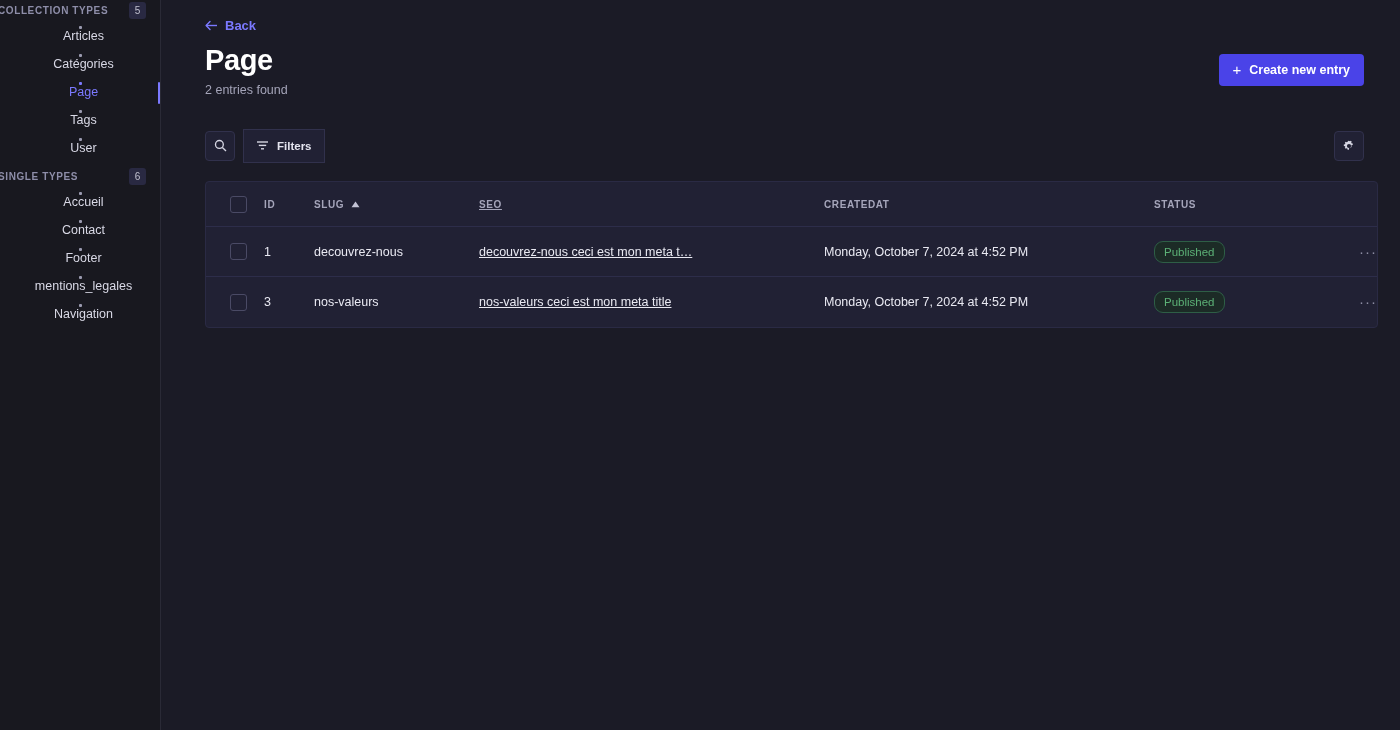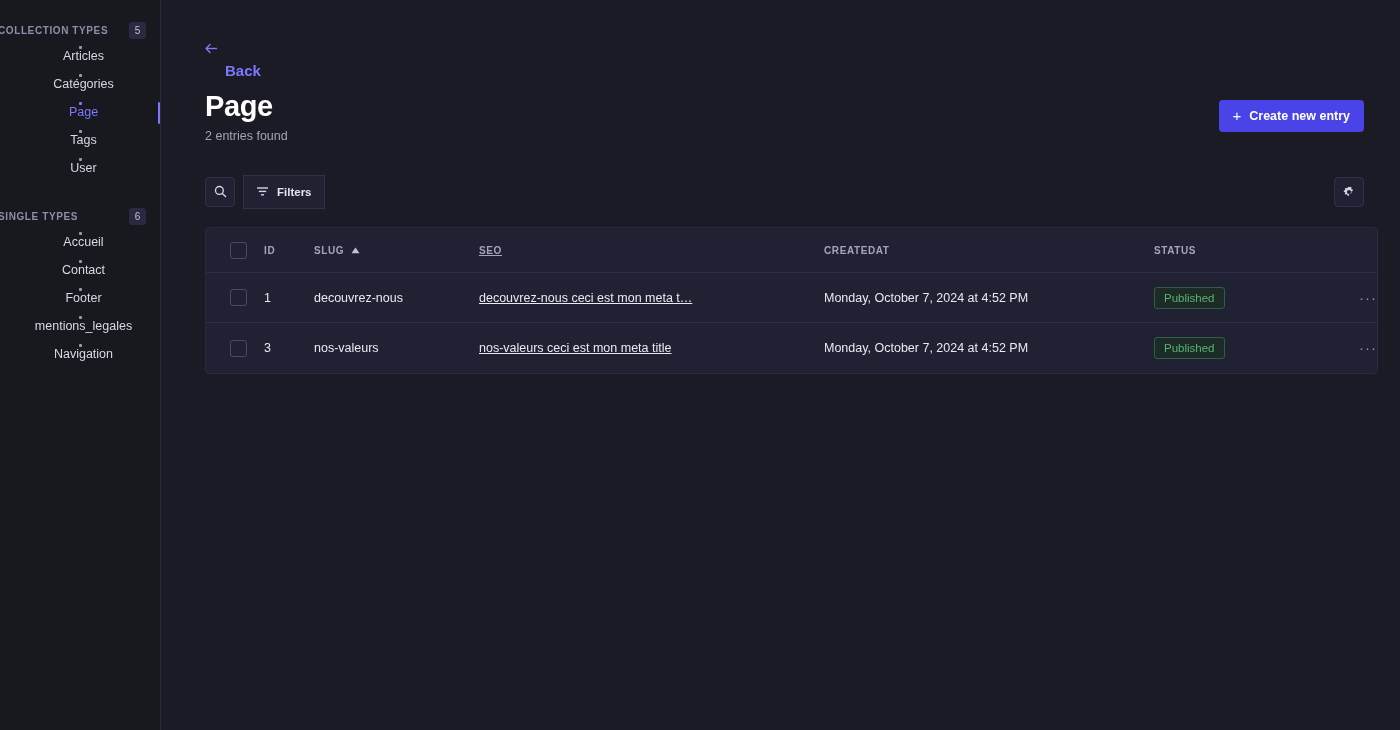--- a/index.html
+++ b/index.html
@@ -49,21 +49,20 @@
     flex: 0 0 26px;
   }
   .sb-search-btn svg { display: block; }
   .sb-divider {
     position: absolute;
     left: -10px; top: 48px;
     width: 64px; height: 1px;
     background: #35354d;
   }
   .sb-section {
-    margin-top: 20px;
   }
   .sb-section-head {
     display: flex;
     align-items: center;
     justify-content: space-between;
     padding: 0 14px 0 0;
     height: 20px;
     margin-bottom: 6px;
   }
   .sb-section-title {
@@ -125,24 +124,23 @@
   }
   .back-row {
     display: flex;
     align-items: center;
     gap: 7px;
     padding: 18px 0 0 44px;
     width: max-content;
     cursor: pointer;
   }
   .back-row .back-label {
-    font-size: 15px;
+    font-size: 13px;
     color: #7b79ff;
     font-weight: bold;
-    margin-top: 44px;
   }
   .title-row {
     display: flex;
     align-items: flex-start;
     justify-content: space-between;
     padding: 12px 36px 0 44px;
   }
   .page-title {
     font-size: 29px;
     font-weight: bold;
@@ -261,21 +259,21 @@
     display: block;
   }
   .sort-head { display: inline-flex; align-items: center; gap: 7px; }
   .badge-pub {
     display: inline-flex;
     align-items: center;
     justify-content: center;
     height: 22px;
     padding: 0 9px;
     border: 1px solid #2e5e46;
-    border-radius: 3px;
+    border-radius: 9px;
     background: #1c2b26;
     color: #5cb176;
     font-size: 11.5px;
   }
   .dots-btn {
     display: inline-block;
     color: #8d8da3;
     font-size: 15px;
     letter-spacing: 1px;
     cursor: pointer;

